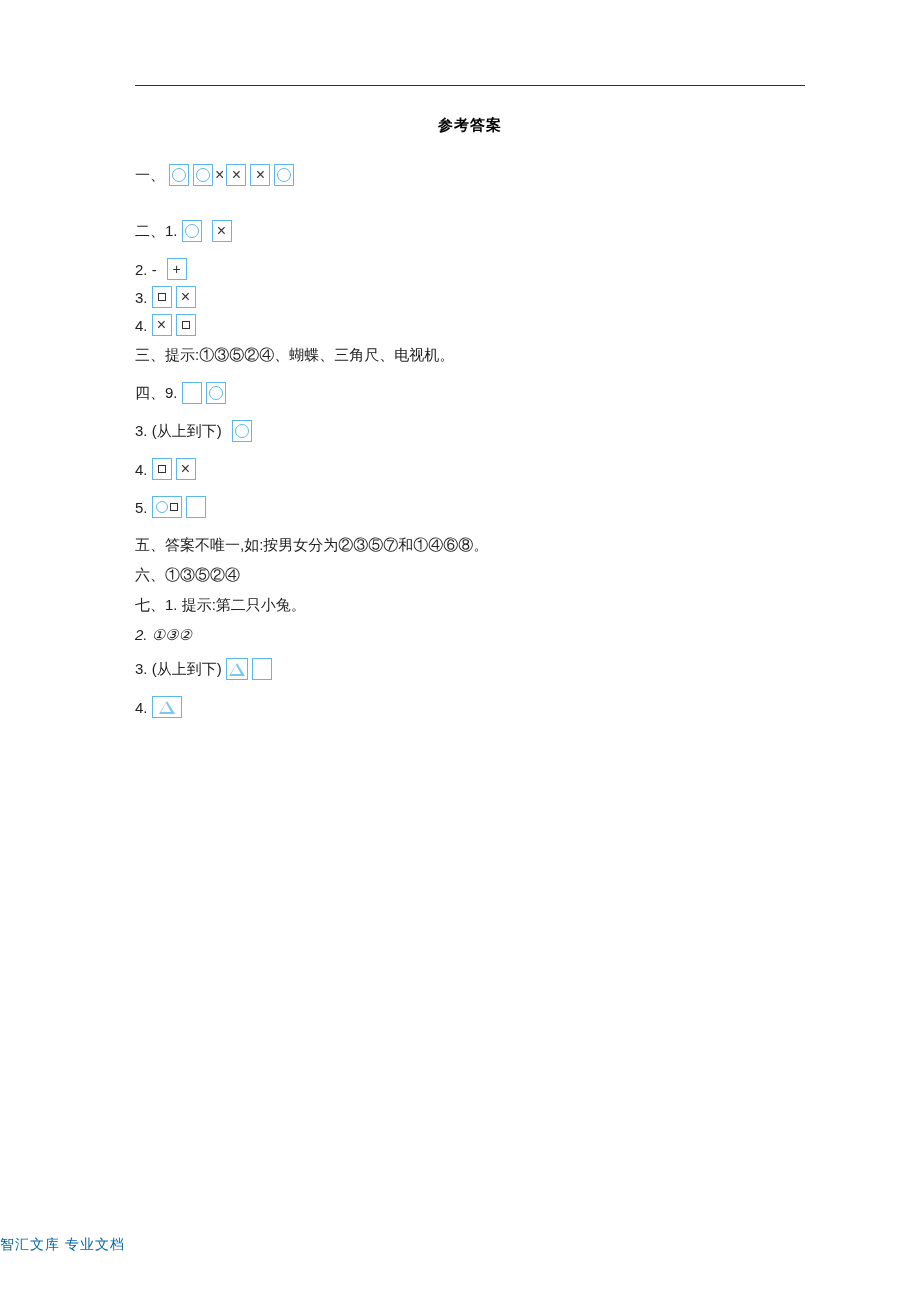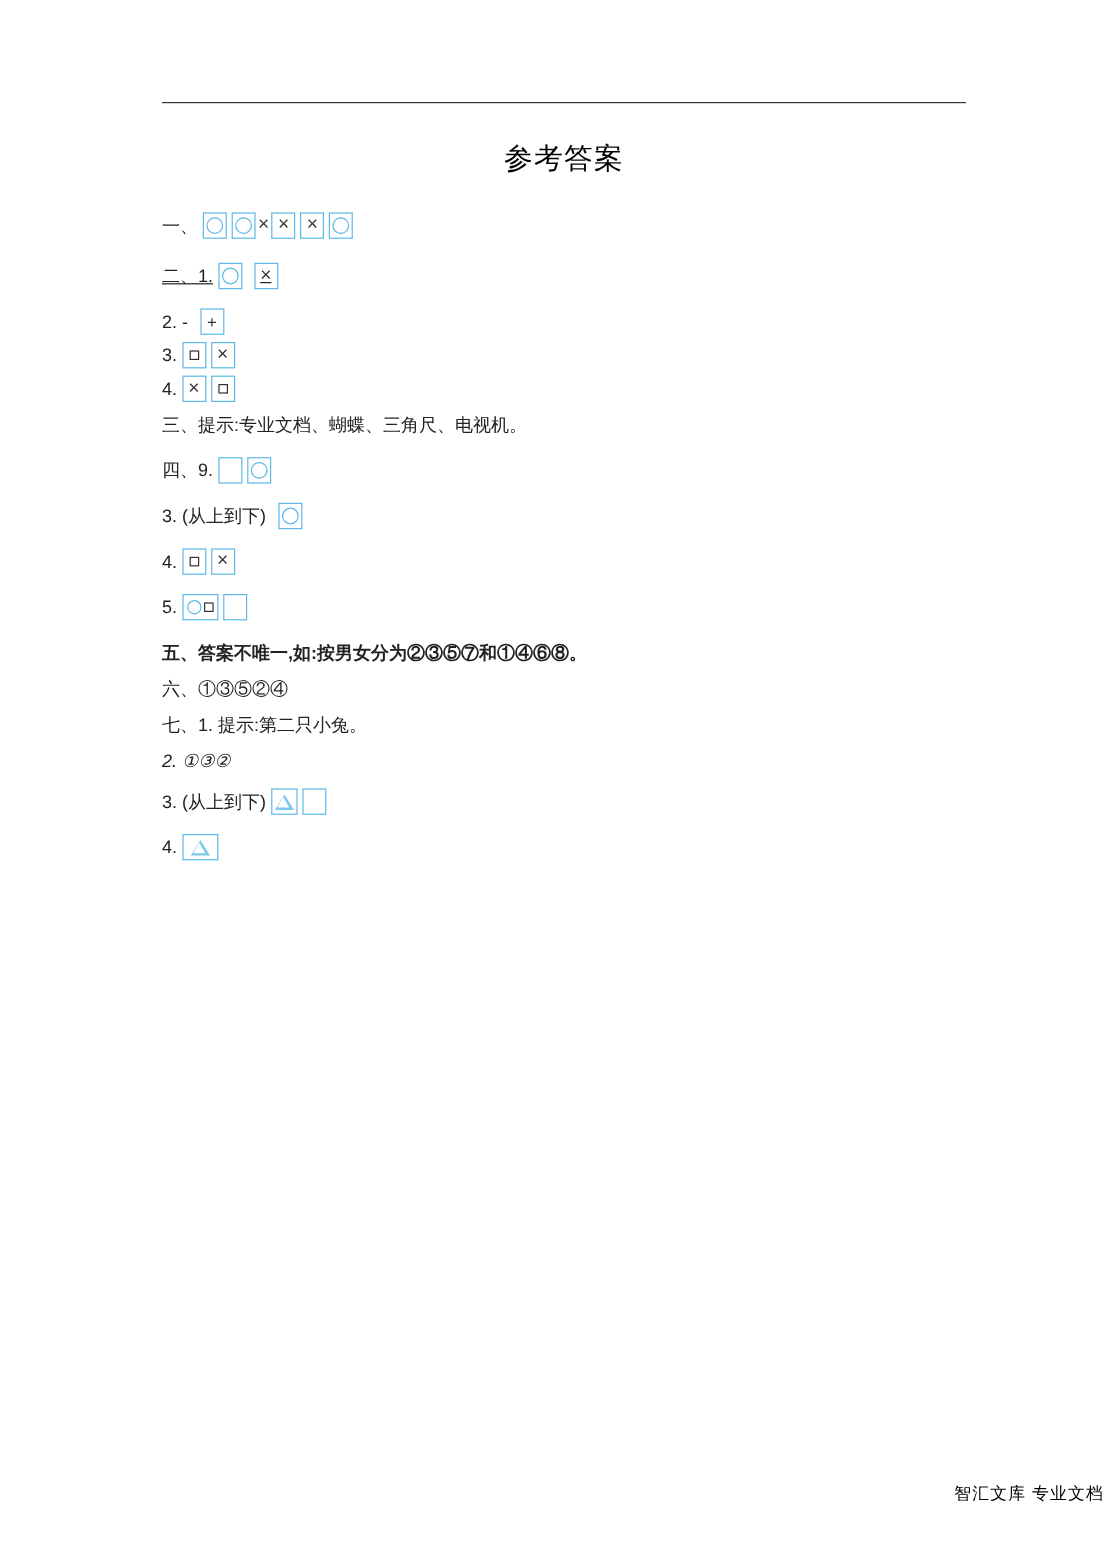--- a/index.html
+++ b/index.html
@@ -14,22 +14,22 @@
   }
   .page {
     padding: 85px 115px 40px 135px;
   }
   .hr-top {
     border-top: 1px solid #333;
     margin-bottom: 30px;
   }
   .title {
     text-align: center;
-    font-size: 24px;
-    font-weight: normal;
+    font-size: 15px;
+    font-weight: bold;
     margin-bottom: 28px;
     letter-spacing: 1px;
   }
   .line {
     display: flex;
     align-items: center;
     font-size: 15px;
     color: #222;
     margin-bottom: 14px;
     min-height: 24px;
@@ -92,23 +92,23 @@
     height: 0;
     border-left: 5.5px solid transparent;
     border-right: 5.5px solid transparent;
     border-bottom: 9px solid #fff;
   }
   .gap-s { width: 6px; display:inline-block; }
   .footer {
     position: absolute;
     bottom: 48px;
     width: 100%;
-    text-align: right;
+    text-align: left;
     font-size: 14px;
-    color: #000000;
+    color: #0369a1;
     letter-spacing: 1px;
   }
   .indent-1 { padding-left: 4px; }
 </style>
 </head>
 <body>
 
 <div class="page">
   <div class="hr-top"></div>
   <div class="title">参考答案</div>
@@ -126,21 +126,21 @@
         <span class="sym cross">×</span>
       </span>
     <span class="box">
         <span class="sym cross">×</span>
       </span>
     <span class="box">
         <span class="circle-o"></span>
       </span>
   </div>
 
-  <div class="line" style="margin-top:18px;text-decoration:underline;">
+  <div class="line" style="margin-top:32px;">
     <span class="label">二、1.</span>
     <span class="box">
         <span class="circle-o"></span>
       </span>
     <span class="gap-s"></span>
     <span class="box">
         <span class="sym cross">×</span>
       </span>
   </div>
 
@@ -166,21 +166,21 @@
     <span class="label">4.</span>
     <span class="box">
         <span class="sym cross">×</span>
       </span>
     <span class="box">
         <span class="tiny-sq"></span>
       </span>
   </div>
 
   <div class="line">
-    <span>三、提示:专业文档、蝴蝶、三角尺、电视机。</span>
+    <span>三、提示:①③⑤②④、蝴蝶、三角尺、电视机。</span>
   </div>
 
   <div class="line" style="margin-top:10px;">
     <span class="label">四、9.</span>
     <span class="box empty"></span>
     <span class="box">
         <span class="circle-o"></span>
       </span>
   </div>
 
@@ -205,21 +205,21 @@
 
   <div class="line" style="margin-top:12px;">
     <span class="label">5.</span>
     <span class="box" style="padding:0 3px;">
         <span class="circle-o" style="width:12px;height:12px;"></span>
         <span class="tiny-sq" style="margin-left:2px;"></span>
       </span>
     <span class="box empty"></span>
   </div>
 
-  <div class="line" style="margin-top:14px; margin-bottom:6px;font-weight:bold;">
+  <div class="line" style="margin-top:14px; margin-bottom:6px;">
     <span>五、答案不唯一,如:按男女分为②③⑤⑦和①④⑥⑧。</span>
   </div>
 
   <div class="line" style="margin-bottom:6px;">
     <span>六、①③⑤②④</span>
   </div>
 
   <div class="line" style="margin-bottom:6px;align-items:center;">
     <span>七、1. 提示:第二只小兔。</span>
   </div>

